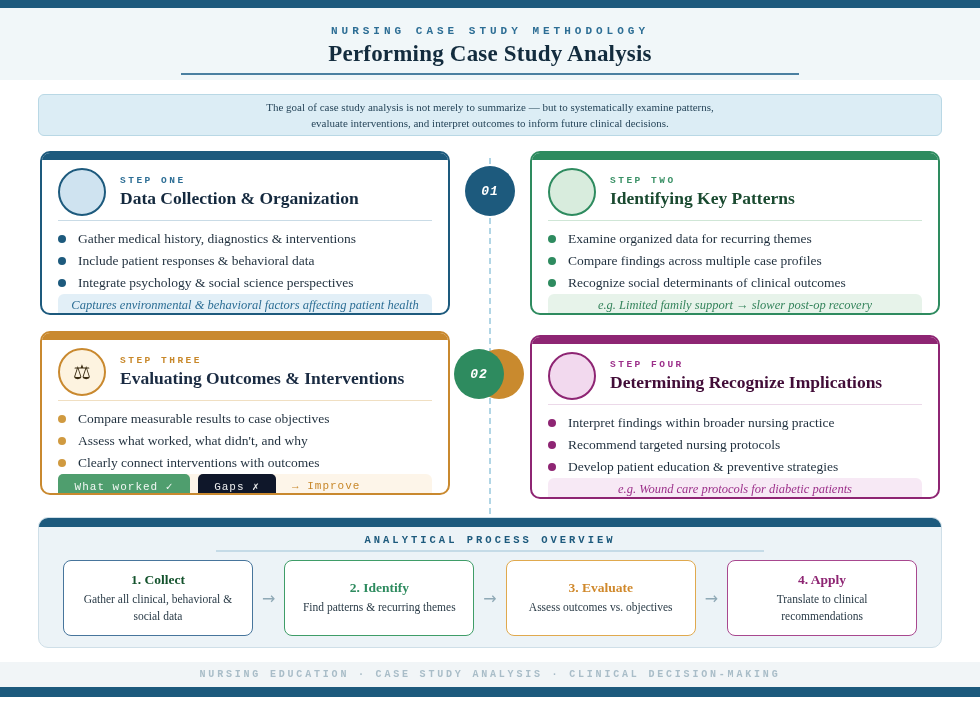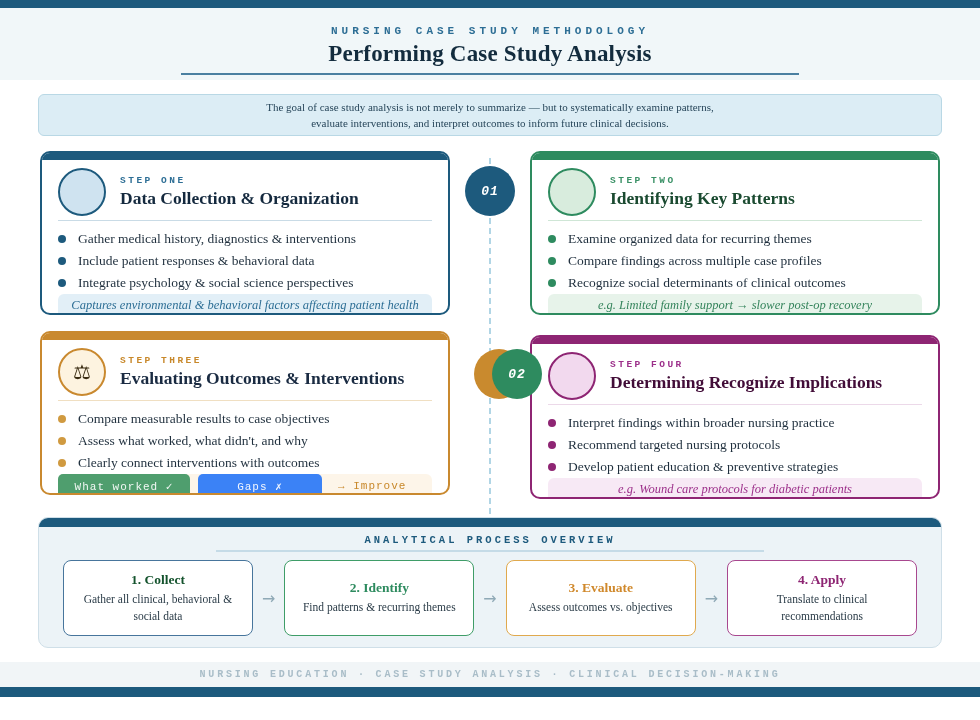--- a/index.html
+++ b/index.html
@@ -74,32 +74,32 @@
   .pos-c3 { left:40px;  top:331px; }
   .pos-c4 { left:530px; top:335px; }
 
   
   .tagstrip { margin-top:auto; background:#fdf5e9; border-radius:6px; height:24px;
               display:flex; align-items:stretch; font-family:"Liberation Mono", monospace;
               font-size:11px; letter-spacing:1px; }
   .tag { border-radius:5px; color:rgba(255,255,255,0.92); display:flex; align-items:center;
          justify-content:center; flex:none; }
   .tag-worked { background:#4f9e6e; width:132px; }
-  .tag-gaps   { background:#3b82f6; width:124px; margin-left:8px;font-family:Liberation Mono, monospace; }
+  .tag-gaps   { background:#0f172a; width:78px; margin-left:8px;font-family:Liberation Mono, monospace; }
   .tag-improve{ color:#c8882a; display:flex; align-items:center; padding-left:16px; }
 
   
   .spine-line { position:absolute; left:489px; top:158px; height:356px; width:0;
                 border-left:2px dashed #b0d5e5; }
   .numcircle { position:absolute; width:50px; height:50px; border-radius:50%;
                display:flex; align-items:center; justify-content:center; color:#fff;
                font-family:"Liberation Mono", monospace; font-weight:bold; font-size:13px; letter-spacing:1px;font-style:italic; }
   .num1 { left:465px; top:166px; background:#1d5a7d; z-index:3; }
   .num2-behind { left:474px; top:349px; background:#c98a2e; z-index:2; }
-  .num2 { left:492px; top:349px; background:#2e8b5f; z-index:3; }
+  .num2 { left:454px; top:349px; background:#2e8b5f; z-index:3; }
 
   
   .panel { position:absolute; left:38px; top:517px; width:904px; height:131px; background:#ecf3f7;
            border:1px solid #cfdfe8; border-radius:10px; overflow:hidden; }
   .panel-bar { height:9px; background:#1d5a7d; }
   .panel-title { text-align:center; margin-top:7px; font-family:"Liberation Mono", monospace;
                  font-weight:bold; font-size:10.5px; letter-spacing:3px; color:#1d5a7d; }
   .panel-divider { width:548px; height:2px; background:#c5dbe7; margin:4px auto 0; }
   .flow { display:flex; align-items:center; justify-content:center; gap:9px; margin-top:8px; padding:0 20px; }
   .flow-box { background:#fff; border:1.5px solid; border-radius:8px; width:190px; height:76px;

